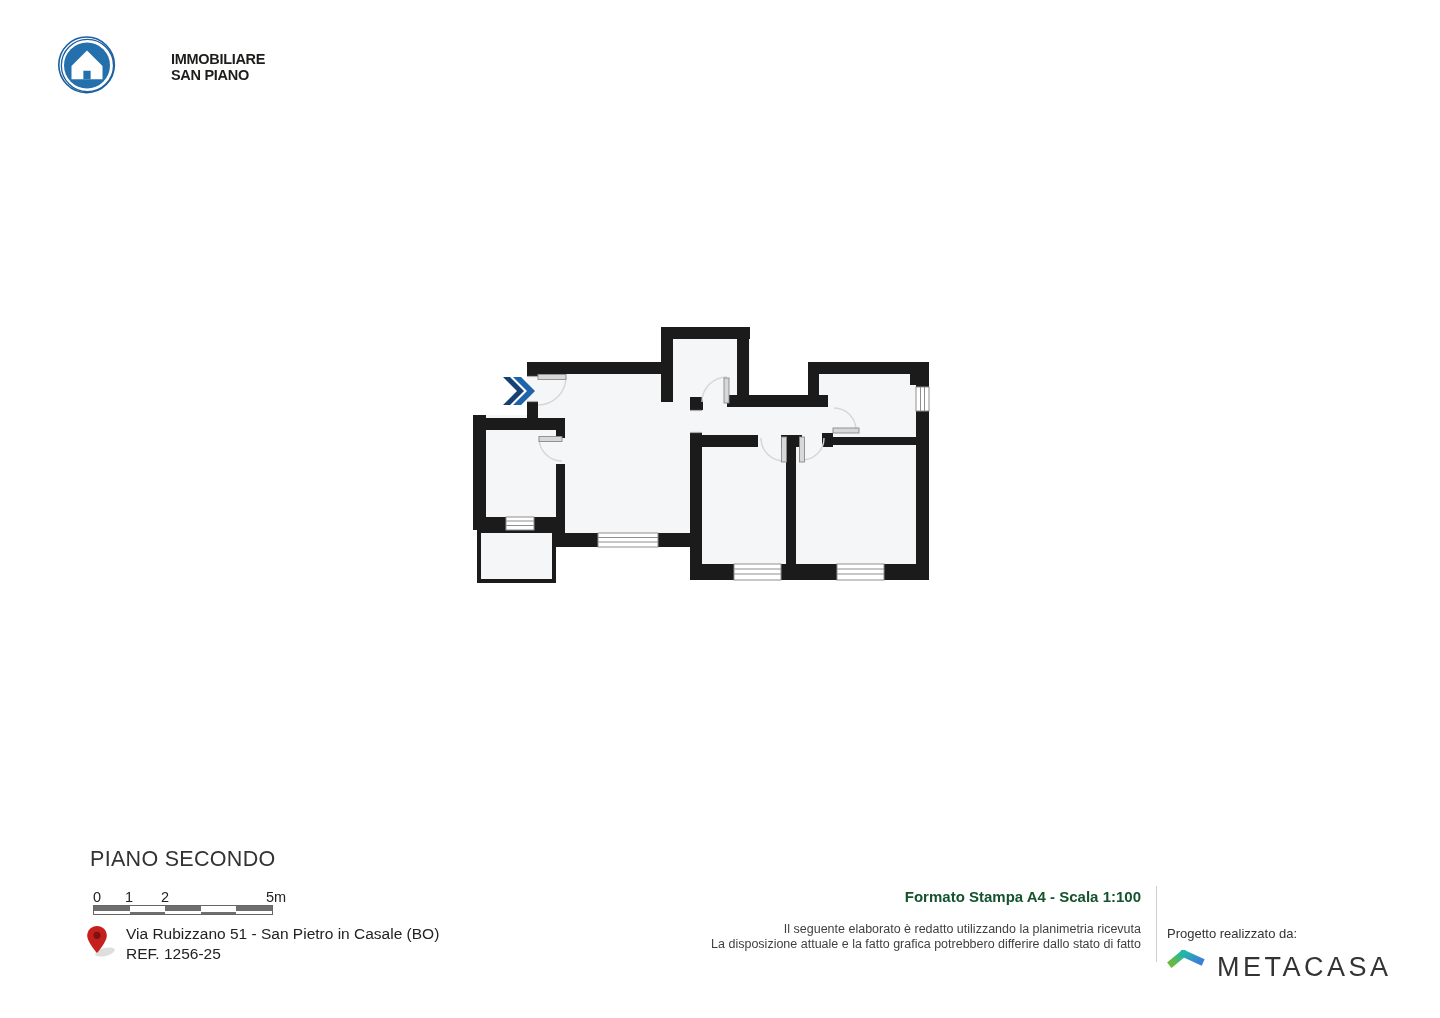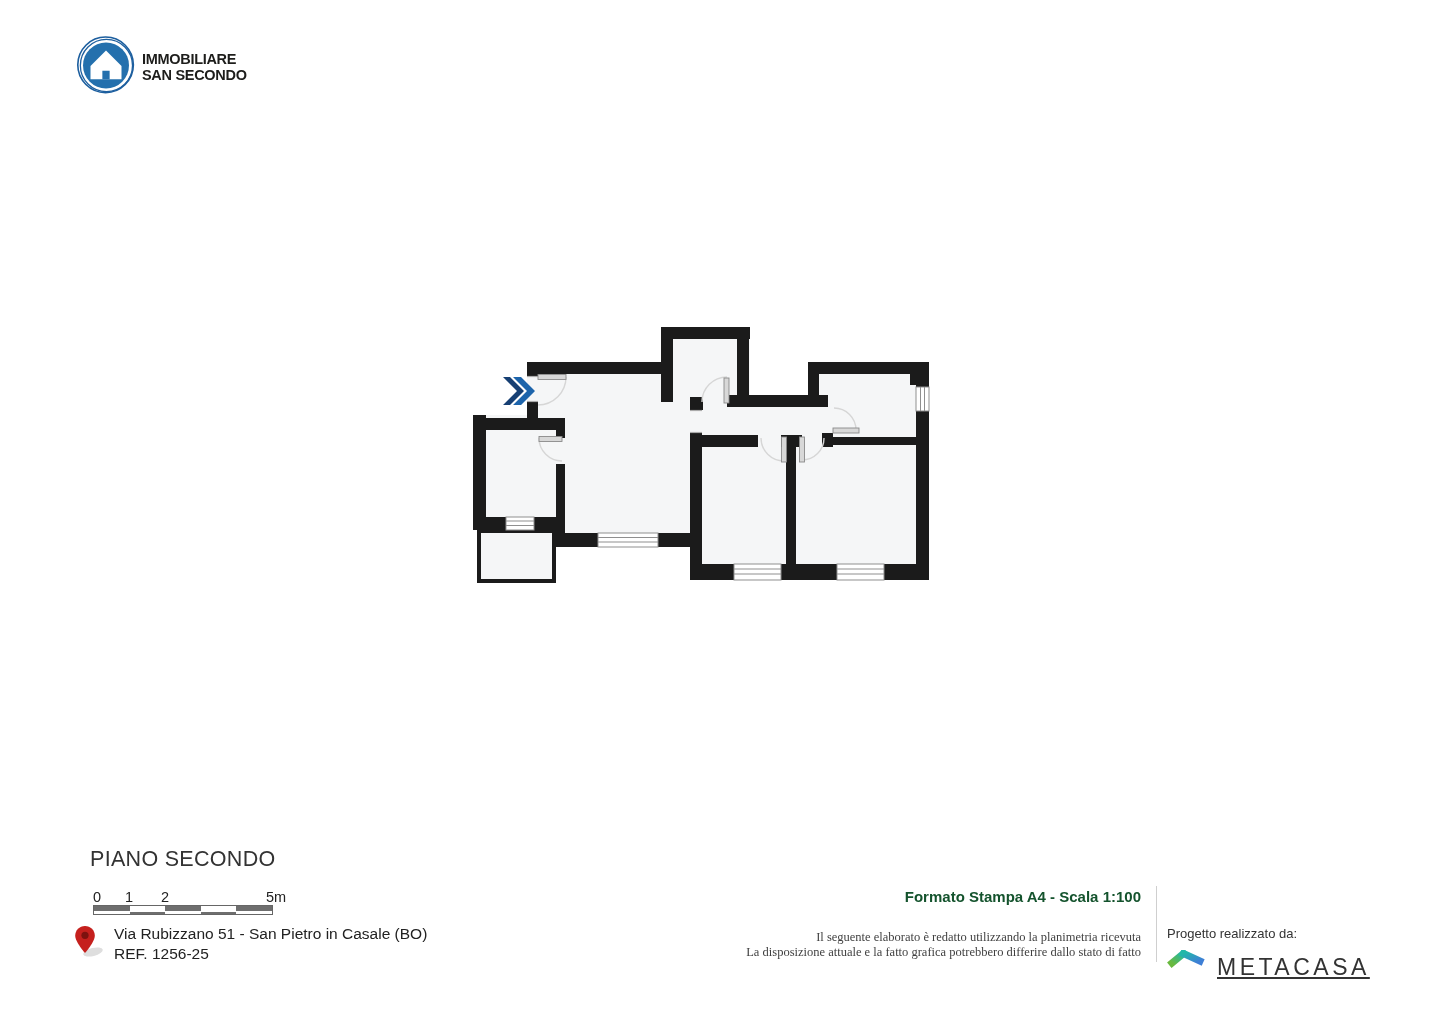--- a/index.html
+++ b/index.html
@@ -1,72 +1,72 @@
 <!DOCTYPE html>
 <html><head>
 <meta charset="utf-8">
 <style>
   * { margin:0; padding:0; box-sizing:border-box; }
   html,body { background:#ffffff; }
   body { font-family:"Liberation Sans", sans-serif; }
   .page { position:relative; width:1440px; height:1018px; background:#fff; overflow:hidden; }
 
   
-  .agency { position:absolute; left:75px; top:36px; display:flex; align-items:center; }
+  .agency { position:absolute; left:56px; top:36px; display:flex; align-items:center;gap:48px; }
   .agency-text { margin-left:5px; font-weight:bold; font-size:14.5px; line-height:16px;
                  letter-spacing:-0.3px; color:#1d1d1b; }
 
   
   .plan { position:absolute; left:455px; top:300px; width:500px; height:300px; }
 
   
   .floor-title { position:absolute; left:90px; top:847px; font-size:21.5px; color:#333;
                  letter-spacing:0.3px;text-align:center; }
   .scalebar-labels { position:absolute; left:93px; top:889px; width:200px; height:15px;
                      font-size:14.5px; color:#222; }
   .scalebar-labels span { position:absolute; transform:translateX(-50%); }
   .scalebar { position:absolute; left:93px; top:905px; width:180px; border:1px solid #666; }
   .sb-row { display:flex; }
   .sb-row.r1 { height:5px; }
   .sb-row.r2 { height:3px; border-top:1px solid #fff; }
   .sb-seg { width:36px; height:100%; }
   .sb-dark { background:#6e6e6e; }
   .sb-light { background:#ffffff; }
 
-  .address { position:absolute; left:72px; top:924px; display:flex; }
+  .address { position:absolute; left:84px; top:924px; display:flex; }
   .address-text { margin-left:8px; font-size:15.5px; color:#222; line-height:19.5px; }
 
   
   .print-info { position:absolute; right:299px; top:888px; text-align:right; width:520px; }
   .print-format { font-weight:bold; font-size:15px; color:#14532d; }
-  .disclaimer { margin-top:25px; font-size:12.5px; line-height:14.5px; color:#3f3f3f;font-family:Liberation Serif, serif; }
+  .disclaimer { margin-top:17px; font-size:12.5px; line-height:14.5px; color:#3f3f3f; }
   .v-divider { position:absolute; left:1156px; top:886px; width:1px; height:76px; background:#cfcfcf; }
 
   .credits { position:absolute; left:1167px; top:926px; }
   .credits-label { font-size:13px; color:#333; }
   .credits-brand { display:flex; align-items:center; margin-top:9px; }
-  .brand-name { margin-left:12px; font-size:23px; letter-spacing:3.5px; color:#333;
-                font-weight:400;text-decoration:underline; }
+  .brand-name { margin-left:12px; font-size:27px; letter-spacing:3.5px; color:#333;
+                font-weight:400; }
 </style>
 </head>
 <body>
 
 <div class="page">
 
   <div class="agency">
     <svg width="62" height="62" viewBox="0 0 58 58">
       <circle cx="28.6" cy="27" r="26" fill="none" stroke="#1d5f9f" stroke-width="1.5"></circle>
       <circle cx="29.4" cy="27.6" r="24.4" fill="none" stroke="#1d5f9f" stroke-width="1.2"></circle>
       <circle cx="29" cy="27.5" r="21.5" fill="#2470ad"></circle>
       <path d="M29 13.5 L43.5 28 L43.5 40.5 L14.5 40.5 L14.5 28 Z" fill="#ffffff"></path>
       <rect x="25.6" y="32.5" width="6.8" height="8" fill="#2470ad"></rect>
     </svg>
     <div class="agency-text">
       <div>IMMOBILIARE</div>
-      <div>SAN SECONDO</div>
+      <div>SAN PIANO</div>
     </div>
   </div>
 
   <svg class="plan" viewBox="455 300 500 300">
 
     <polygon points="527,362 661,362 661,327 750,327 750,395 808,395 808,362 929,362 929,580 690,580 690,547 556,547 556,530 473,530 473,415 527,415" fill="#f5f6f7"></polygon>
 
     <g fill="#1b1b1b">
       <rect x="527" y="362" width="146" height="12"></rect>
       <rect x="661" y="327" width="12" height="75"></rect>

